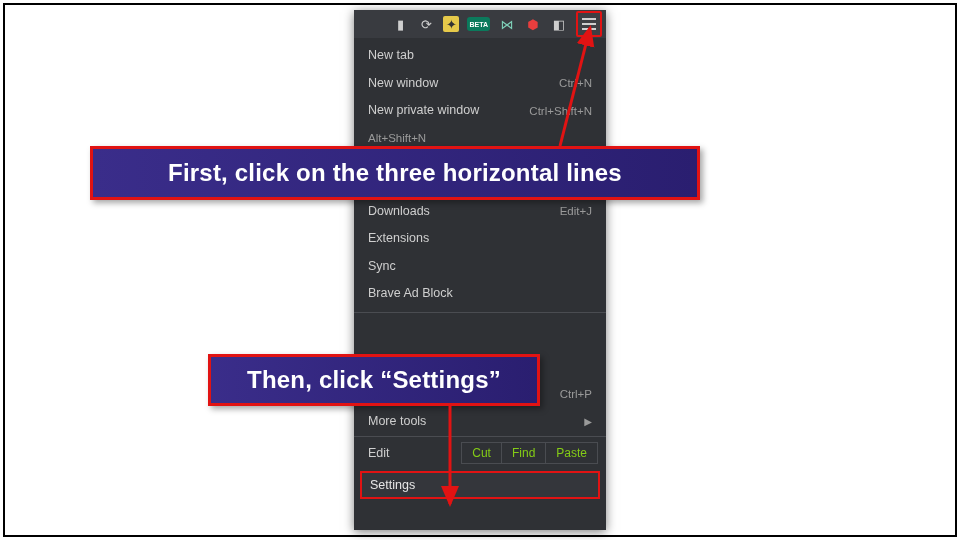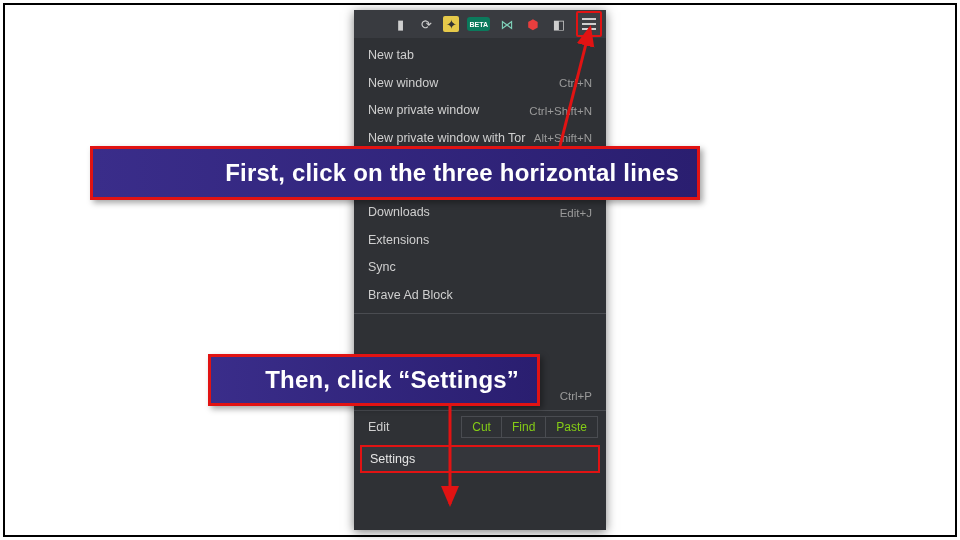--- a/index.html
+++ b/index.html
@@ -88,21 +88,21 @@
     color:#e6e6e6;
     background:#34363b;
   }
   .callout {
     position:absolute;
     background: linear-gradient(90deg,#3a2d8a,#2a1e70);
     border:3px solid #e11313;
     color:#fff;
     font-size:24px;
     font-weight:700;
-    display:flex; align-items:center; justify-content:flex-end;
+    display:flex; align-items:center; justify-content:center;
     box-shadow: 3px 3px 6px rgba(0,0,0,.35);
     padding: 0 18px;
     letter-spacing:.2px;
   }
   .callout-1 { left:90px; top:146px; width:610px; height:54px; }
   .callout-2 { left:208px; top:354px; width:332px; height:52px; }
   svg.arrow { position:absolute; pointer-events:none; }
 </style>
 </head>
 <body>
@@ -134,21 +134,20 @@
     </div>
     <div class="menu-item">
       <span>New window</span>
       <span class="shortcut">Ctrl+N</span>
     </div>
     <div class="menu-item">
       <span>New private window</span>
       <span class="shortcut">Ctrl+Shift+N</span>
     </div>
     <div class="menu-item">
-      <span>New private window with Tor</span>
       <span class="shortcut">Alt+Shift+N</span>
     </div>
     <div class="sep"></div>
 
     <div style="height:38px"></div>
 
     <div class="menu-item">
       <span>Downloads</span>
       <span class="shortcut">Edit+J</span>
     </div>
@@ -161,20 +160,24 @@
     <div class="menu-item">
       <span>Brave Ad Block</span>
     </div>
     <div class="sep"></div>
 
     <div style="height:64px"></div>
 
     <div class="menu-item">
       <span>Print...</span>
       <span class="shortcut">Ctrl+P</span>
+    </div>
+    <div class="menu-item">
+      <span>More tools</span>
+      <span class="more-arrow">▶</span>
     </div>
 
     <div class="edit-row">
       <span class="edit-label">Edit</span>
       <span class="edit-btn">Cut</span>
       <span class="edit-btn">Find</span>
       <span class="edit-btn">Paste</span>
     </div>
 
     <div class="settings-row">

